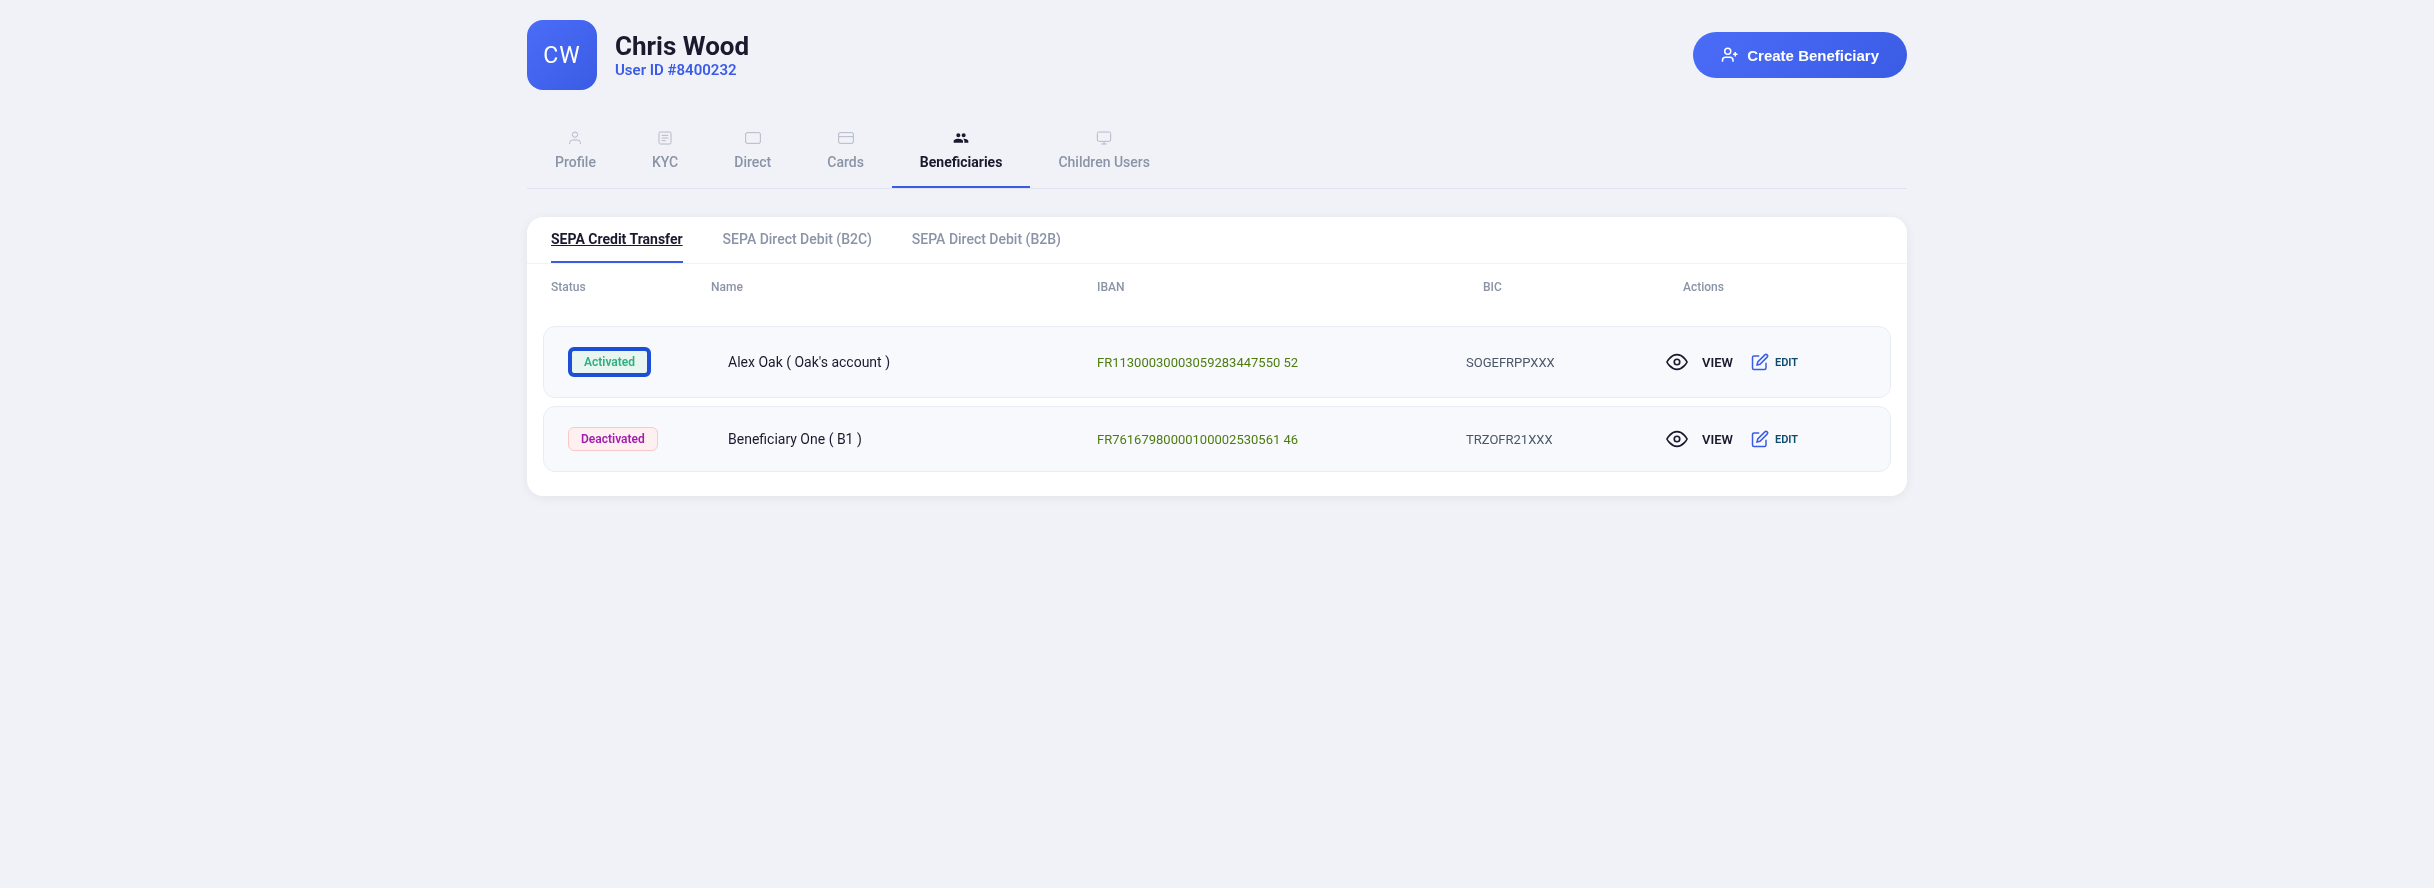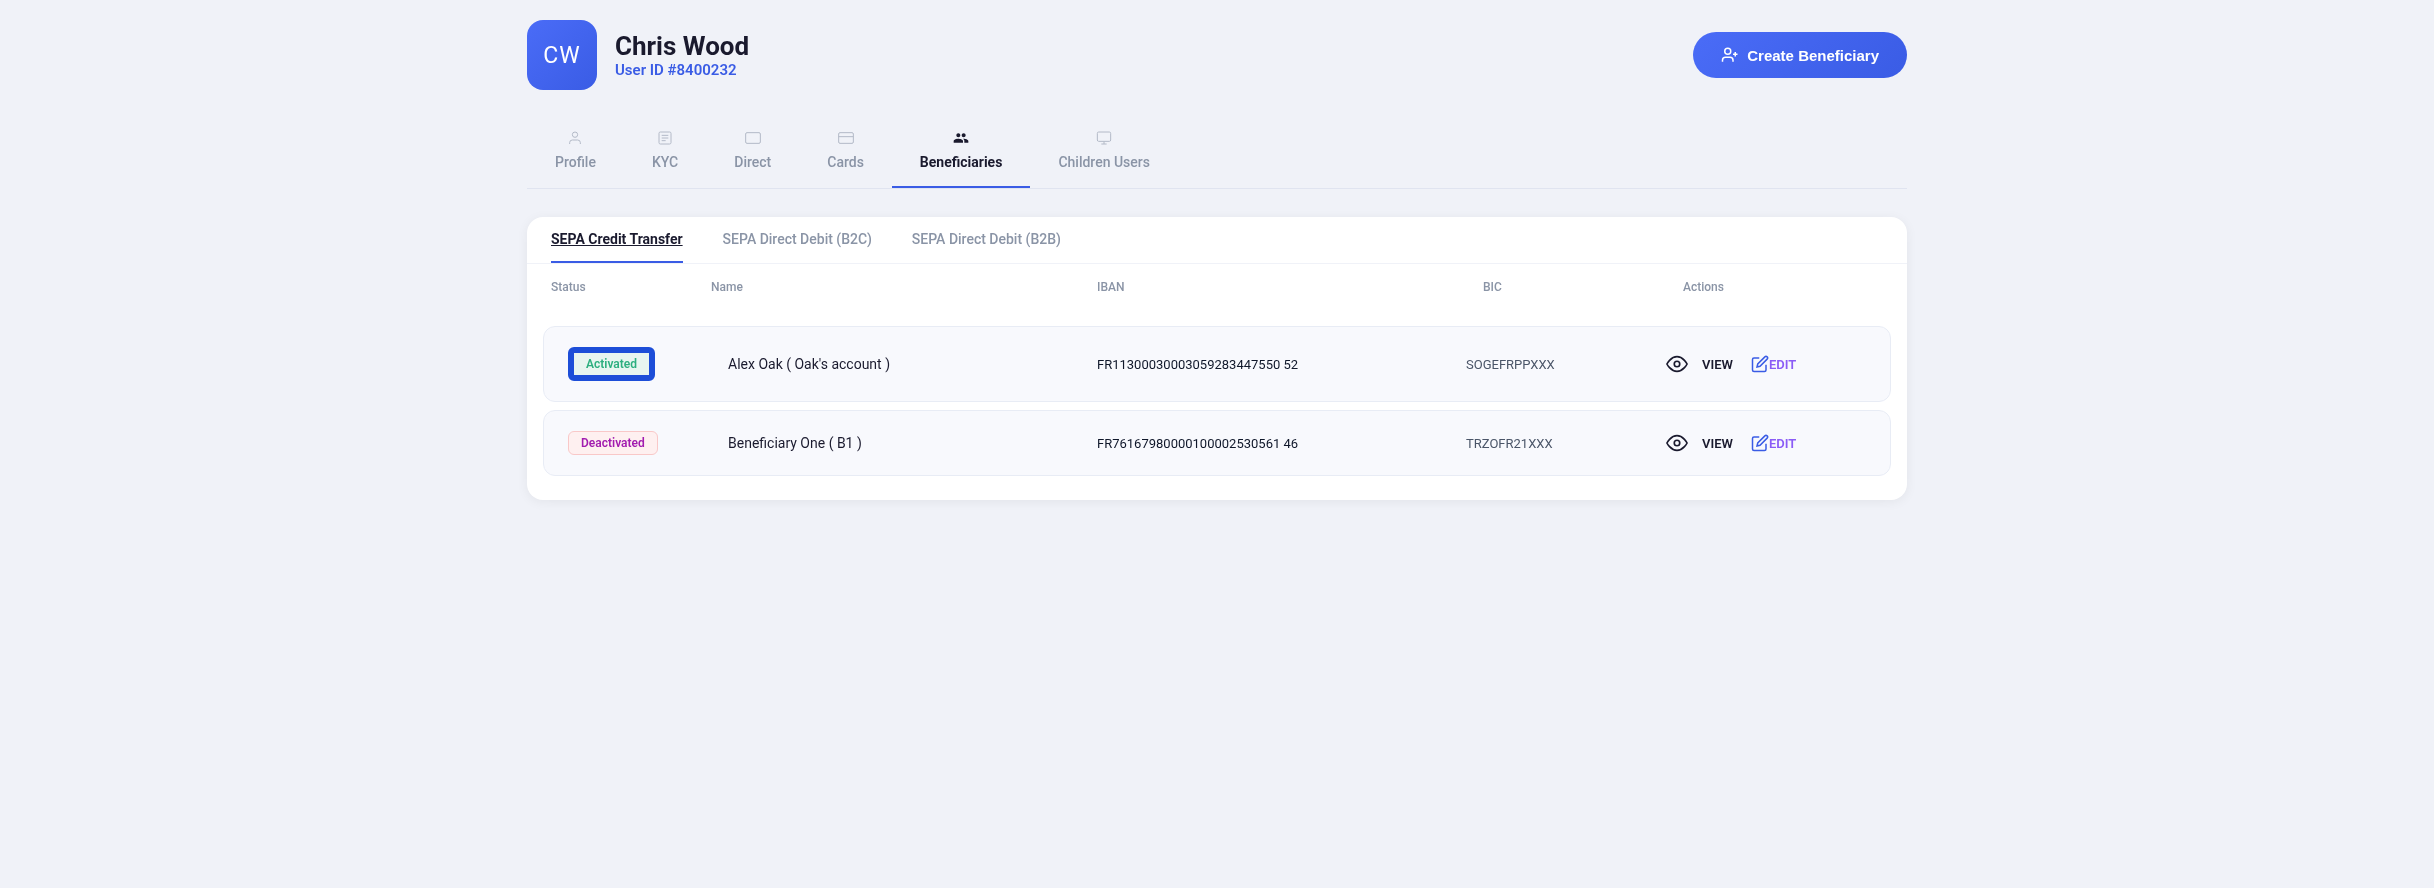--- a/index.html
+++ b/index.html
@@ -164,36 +164,36 @@
       display: inline-flex;
       align-items: center;
       padding: 4px 12px;
       border-radius: 6px;
       font-size: 12px;
       font-weight: 600;
     }
     .status-activated {
       background: #e8f5f0;
       color: #2daf7f;
-      border: 6px solid #1d4ed8;
+      border: 4px solid #1d4ed8;
     }
     .status-deactivated {
       background: #fef0f0;
       color: #a21caf;
       border: 1px solid #f9c8c8;
     }
 
     .cell-name {
       font-size: 14px;
       color: #1a1a2e;
       font-weight: 400;
     }
     .cell-iban {
       font-size: 13px;
-      color: #0f172a;
+      color: #4d7c0f;
     }
     .cell-bic {
       font-size: 13px;
       color: #4a5568;
     }
     .cell-actions {
       display: flex;
       align-items: center;
       gap: 18px;
     }
@@ -202,23 +202,24 @@
       align-items: center;
       gap: 14px;
       font-size: 13px;
       font-weight: 600;
       color: #1a1a2e;
       cursor: pointer;
     }
     .action-edit {
       display: flex;
       align-items: center;
-      font-size: 13px;
-      font-weight: 600;
-      color: #8b5cf6;
+      gap: 6px;
+      font-size: 11px;
+      font-weight: 600;
+      color: #0c4a6e;
       cursor: pointer;
     }
   </style>
 </head>
 <body>
 
 <div class="page-container">
 
   <div class="header">
     <div class="header-left">

